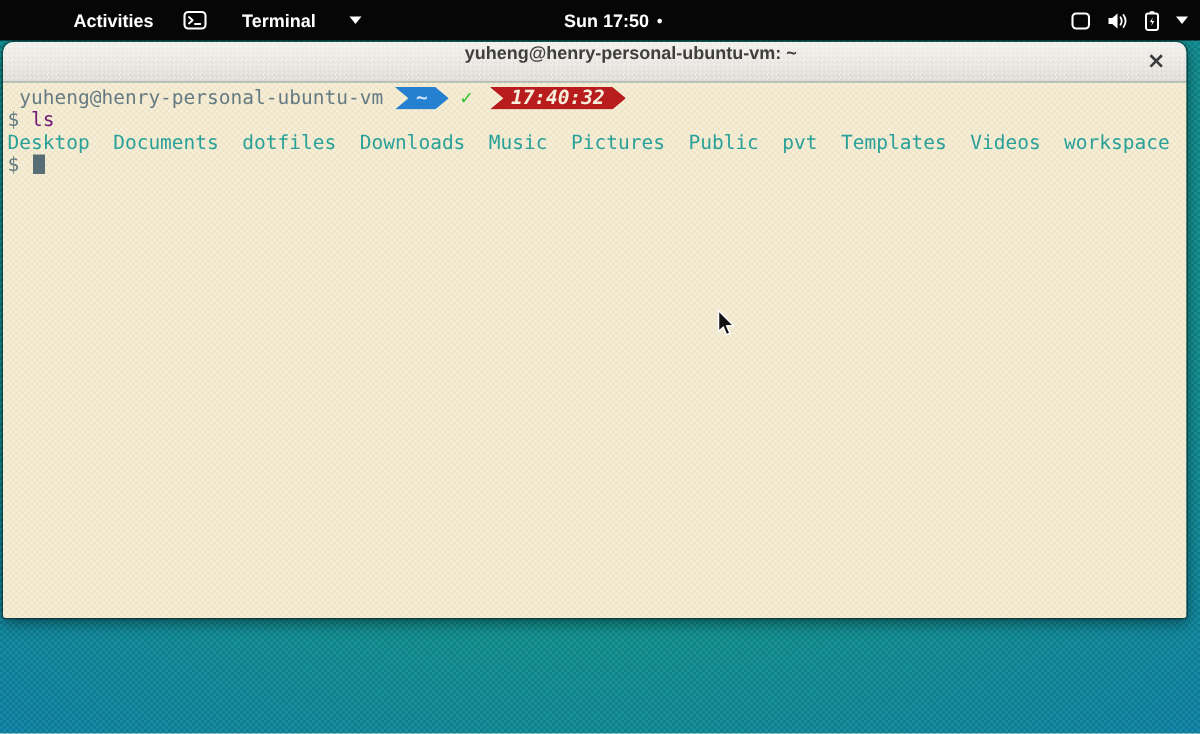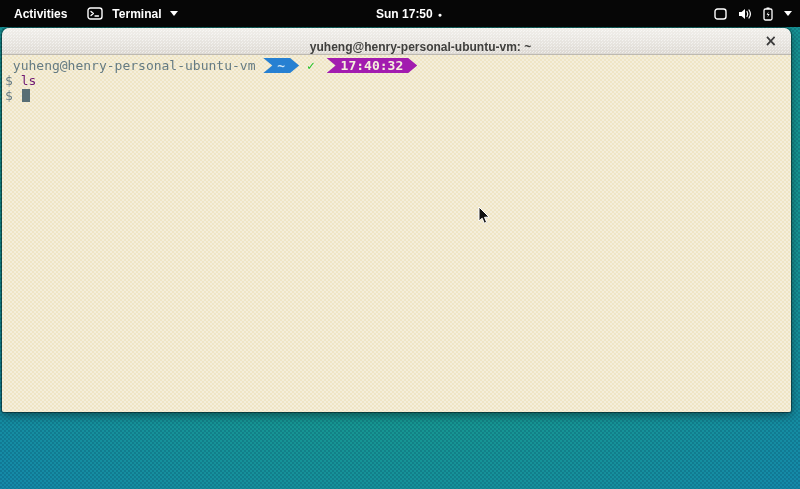--- a/index.html
+++ b/index.html
@@ -18,41 +18,41 @@
     background-size:4px 4px; background-position:0 0,2px 2px;
   }
 
   
   .topbar {
     position:absolute; left:0; top:0; width:800px; height:27px;
     background:#060606; color:#fff; display:flex; align-items:center;
     font-size:12px; font-weight:700; z-index:50;
   }
   .tb-left { display:flex; align-items:center; gap:16px; padding-left:10px; }
-  .tb-activities { padding:0 4px; cursor:pointer; }
-  .tb-app { display:flex; align-items:center; gap:9px; cursor:pointer; }
+  .tb-activities { padding:0 4px; cursor:pointer;margin-left:35px; }
+  .tb-app { display:flex; align-items:center; gap:23px; cursor:pointer; }
   .tb-center { position:absolute; left:0; right:0; text-align:center; pointer-events:none;margin-left:18px; }
   .tb-clock { pointer-events:auto; display:inline-flex; align-items:center; gap:5px; }
   .tb-dot { font-size:7px; line-height:1; position:relative; top:1px; }
   .tb-right { position:absolute; right:8px; top:0; height:27px; display:flex; align-items:center; gap:11px; }
   .caret-down { width:0; height:0; border-left:4px solid transparent; border-right:4px solid transparent; border-top:5px solid #fff; display:inline-block; }
 
   
   .window {
     position:absolute; left:2px; top:28px; width:789px; height:384px;
     border-radius:7px 7px 2px 2px;
     box-shadow:0 3px 10px rgba(0,0,0,.45), 0 0 0 1px rgba(0,0,0,.35);
     overflow:hidden; z-index:10;
   }
   .titlebar {
     position:relative; height:27px;
     background:
       linear-gradient(180deg, #f1efeb 0%, #e7e4df 60%, #ddd9d3 100%);
     border-bottom:1px solid #bdb9b2;
-    display:flex; align-items:flex-end; justify-content:center;
+    display:flex; align-items:flex-start; justify-content:center;
     font-size:12px; font-weight:700; color:#3f3f3d;padding-left:48px;
   }
   .titlebar::before{
     content:""; position:absolute; inset:0;
     background-image:
       linear-gradient(45deg, rgba(255,255,255,.5) 25%, transparent 25%, transparent 75%, rgba(255,255,255,.5) 75%);
     background-size:3px 3px; pointer-events:none;
   }
   .win-close {
     position:absolute; right:14px; top:50%; transform:translateY(-50%);
@@ -75,21 +75,21 @@
   .t-line {
     position:relative; white-space:pre; height:15px; line-height:15px;
     font-family:"DejaVu Sans Mono", monospace; font-size:13px; color:#657b83;
   }
   .pl-seg {
     display:inline-block; height:15px; line-height:15px; vertical-align:top;
     padding:0 14px; font-weight:700; color:#f5efdc;
     clip-path:polygon(0 0, calc(100% - 9px) 0, 100% 50%, calc(100% - 9px) 100%, 0 100%, 9px 50%);
   }
   .pl-blue { background:#2680d2; color:#cfe6f7; }
-  .pl-dark { background:#a21caf; margin-left:4px; }
+  .pl-dark { background:#b91c1c; margin-left:4px;font-style:italic; }
   .check { color:#23c228; font-weight:700; }
   .cmd { color:#701a75; }
   .dirs { color:#2aa198; }
   .block-cursor {
     display:inline-block; width:8px; height:13px; background:#586e75;
     vertical-align:-2px; margin-left:1px;
   }
 
   
   .pointer { position:absolute; left:478px; top:206px; z-index:99; pointer-events:none; }
@@ -151,20 +151,21 @@
     <span style="position:relative;z-index:2;">yuheng@henry-personal-ubuntu-vm: ~</span>
     <span class="win-close">×</span>
   </div>
 
   <div class="term">
 
     <div class="t-line"><span> yuheng@henry-personal-ubuntu-vm </span><span class="pl-seg pl-blue">~</span><span class="check"> ✓ </span><span class="pl-seg pl-dark">17:40:32</span></div>
 
     <div class="t-line"><span>$ </span><span class="cmd">ls</span></div>
 
+    <div class="t-line dirs">Desktop  Documents  dotfiles  Downloads  Music  Pictures  Public  pvt  Templates  Videos  workspace</div>
 
 
     <div class="t-line"><span>$ </span><span class="block-cursor"></span></div>
   </div>
 </div>
 
 <div class="pointer">
   <svg width="13" height="19" viewBox="0 0 13 19">
     <path d="M1 1 L1 15 L4.2 12.2 L6.3 17.2 L8.6 16.2 L6.5 11.3 L11 11 Z" fill="#111" stroke="#fff" stroke-width="1"></path>
   </svg>

